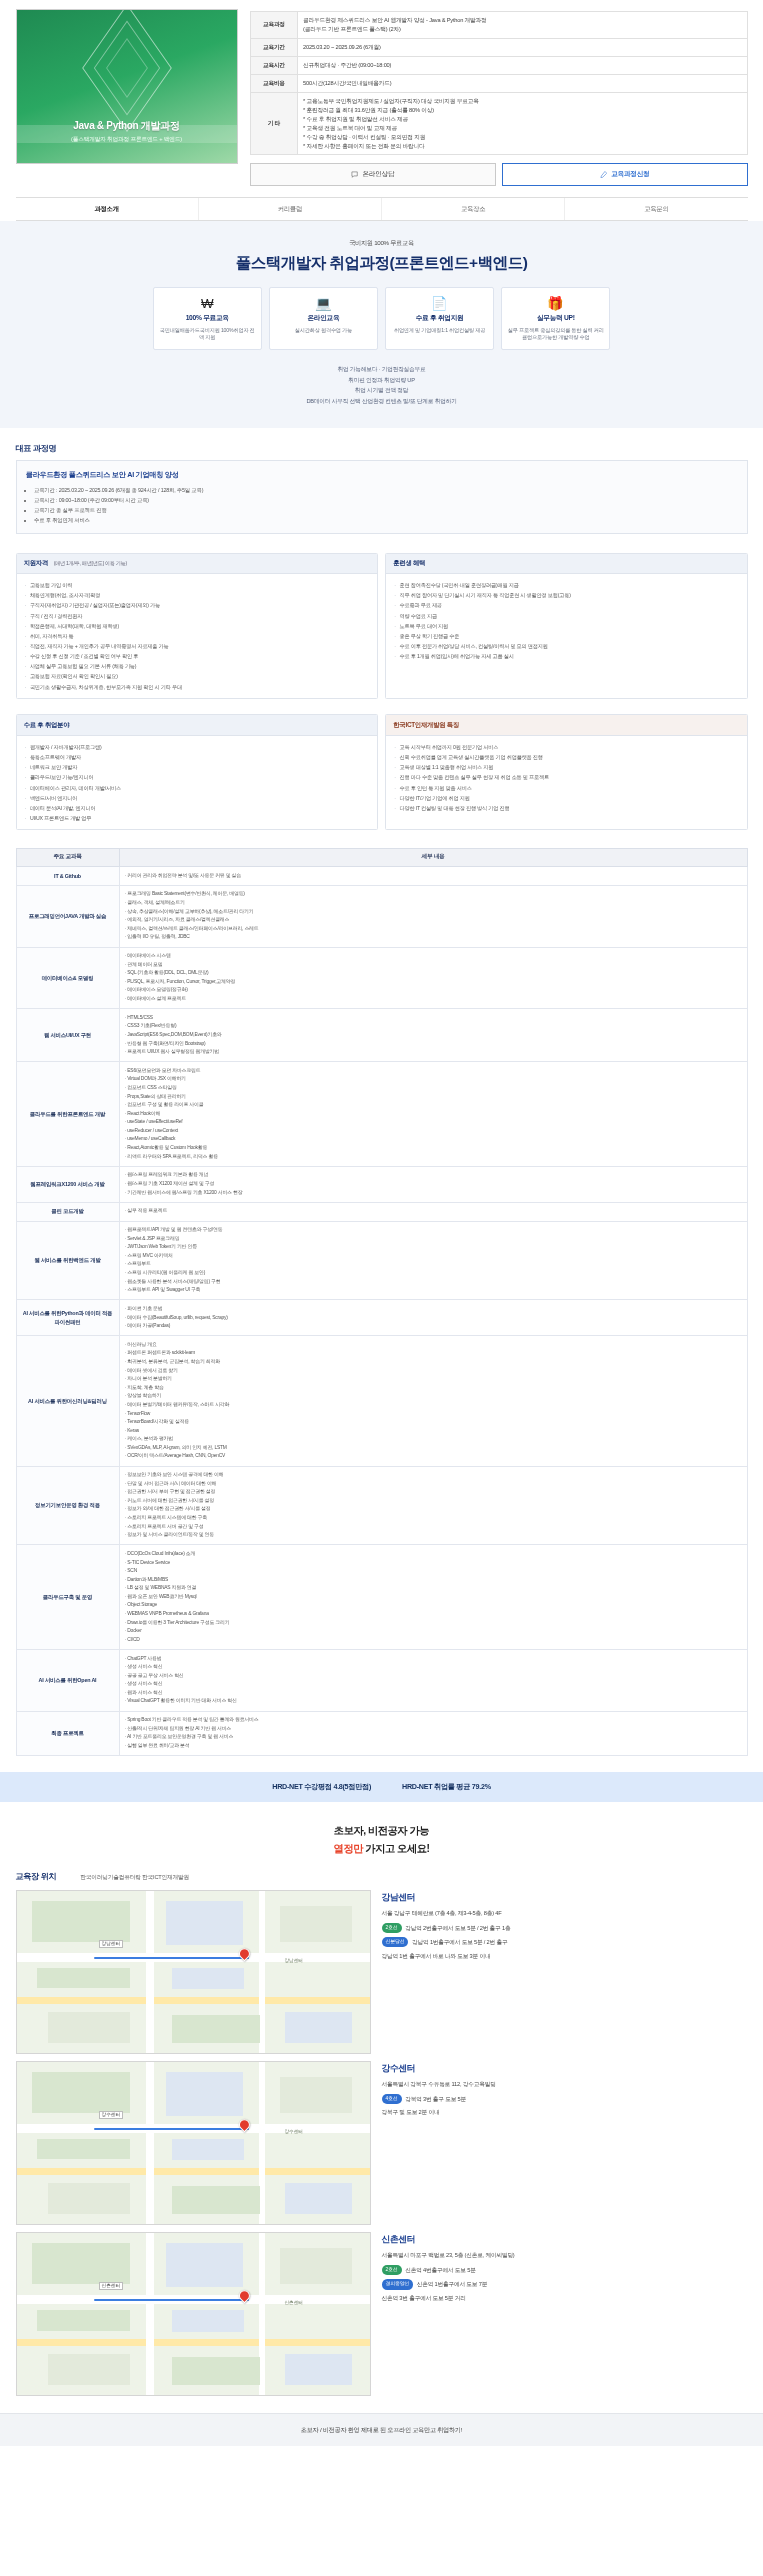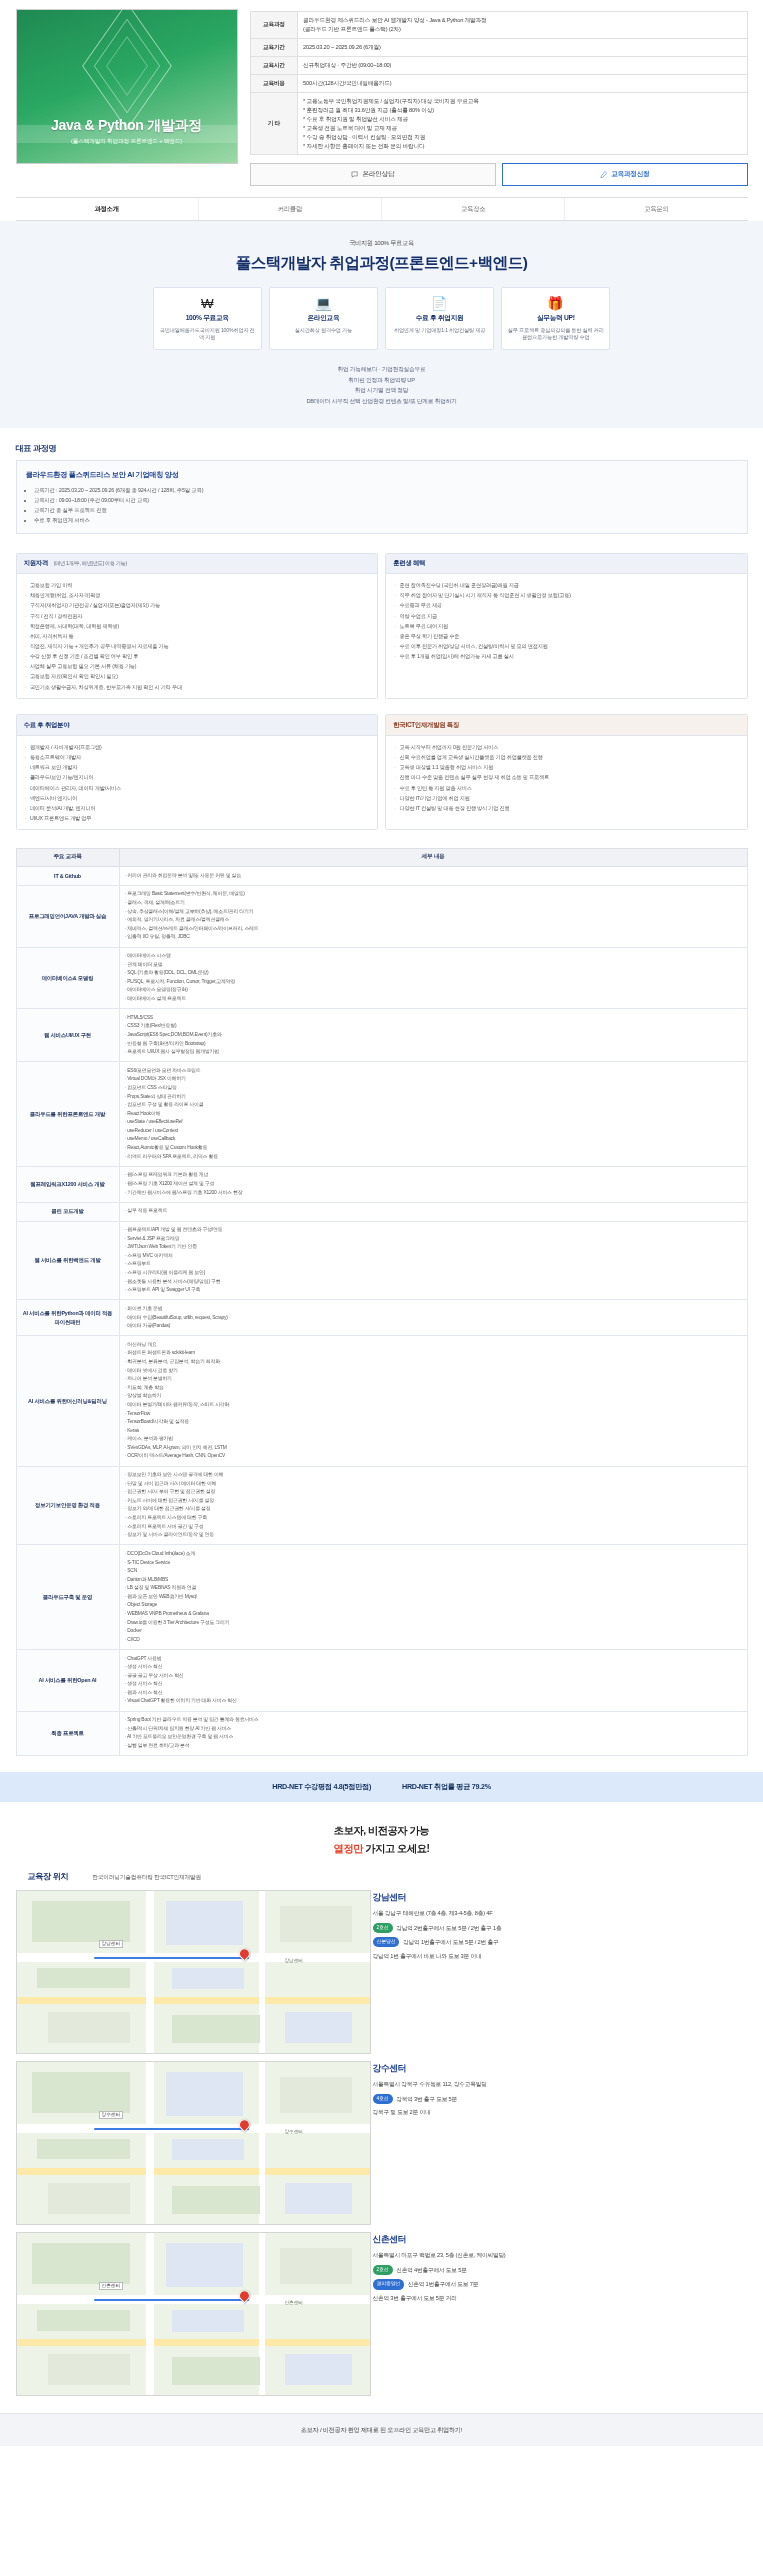--- a/index.html
+++ b/index.html
@@ -29,21 +29,21 @@
   }
   .cube-wrap { width:118px; height:95px; position:relative; margin-top:-9.3px; }
   .cube-wrap .cube {
     position:absolute; left:50%; top:50%; width:77px; height:77px;
     transform:translate(-50%,-50%) rotate(45deg) skew(10deg,10deg);
     border:1.5px solid rgba(255,255,255,.55);
   }
   .cube-wrap .cube.c2 { width:57px; height:57px; border-color:rgba(255,255,255,.4); }
   .cube-wrap .cube.c3 { width:36px; height:36px; border-color:rgba(255,255,255,.3); }
   .thumb-title {
-    color:#fff; font-size:14px; font-weight:bold; letter-spacing:-0.3px;
+    color:#fff; font-size:10px; font-weight:bold; letter-spacing:-0.3px;
     text-shadow:0 0.5px 1.5px rgba(0,0,0,.35);
     margin-top: 3.1px;
   }
   .thumb-sub { color:#eafff0; font-size:5.7px; margin-top:3.1px; letter-spacing:-0.2px; }
   .thumb-bar {
     position:absolute; left:0; right:0; bottom:20.6px; height:17.5px;
     background: rgba(255,255,255,.18);
   }
 
   .top-info { flex:1; padding-top:2.1px; }
@@ -141,25 +141,25 @@
     letter-spacing:-0.3px;
   }
 
   
   .begin { text-align:center; padding:21.6px 0 15.5px 0; }
   .begin .l1 { font-size:10.3px; font-weight:bold; color:#222; letter-spacing:-0.5px; }
   .begin .l2 { font-size:10.3px; font-weight:bold; color:#e8452c; letter-spacing:-0.5px; margin-top:4.1px; }
   .begin .l2 .dark { color:#222; }
 
   
-  .loc-head { display:flex; align-items:baseline; gap:24px; padding:0 15.5px;margin-left:12px; }
+  .loc-head { display:flex; align-items:baseline; gap:24px; padding:0 15.5px; }
   .loc-head .lt { font-size:8.2px; font-weight:bold; color:#16306b; letter-spacing:-0.4px; }
   .loc-head .ls { font-size:5.7px; color:#555; letter-spacing:-0.2px; }
 
-  .loc { display:flex; gap:2px; padding:7.2px 15.5px 0 15.5px; align-items:flex-start; }
+  .loc { display:flex; gap:11px; padding:7.2px 15.5px 0 15.5px; align-items:flex-start; }
   .map {
     width:355px; height:164px; border:0.5px solid #d5d5d5; position:relative; overflow:hidden;
     background:#eef3e8;
   }
   .map .road { position:absolute; background:#ffffff; }
   .map .road.y { background:#ffe9a8; }
   .map .blk { position:absolute; background:#e3eadb; }
   .map .blk.g { background:#d8e6cf; }
   .map .blk.b { background:#dde6f2; }
   .map .pin {

